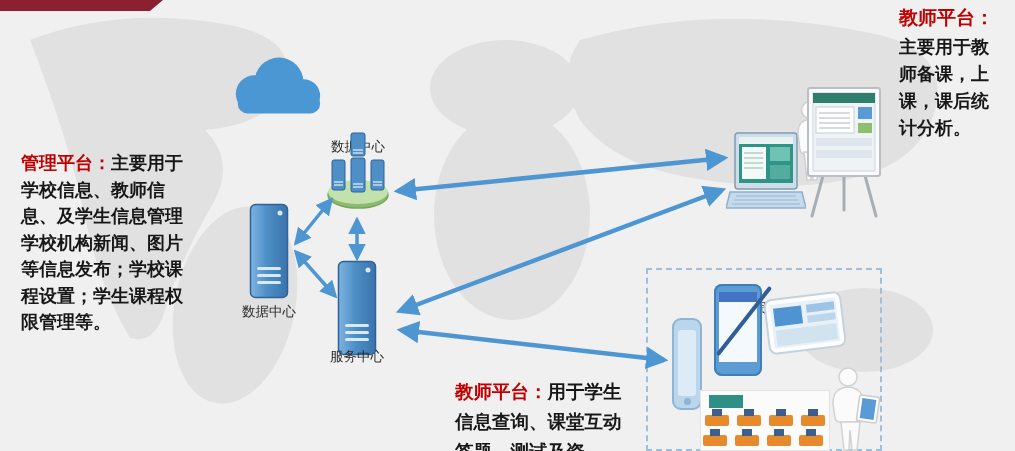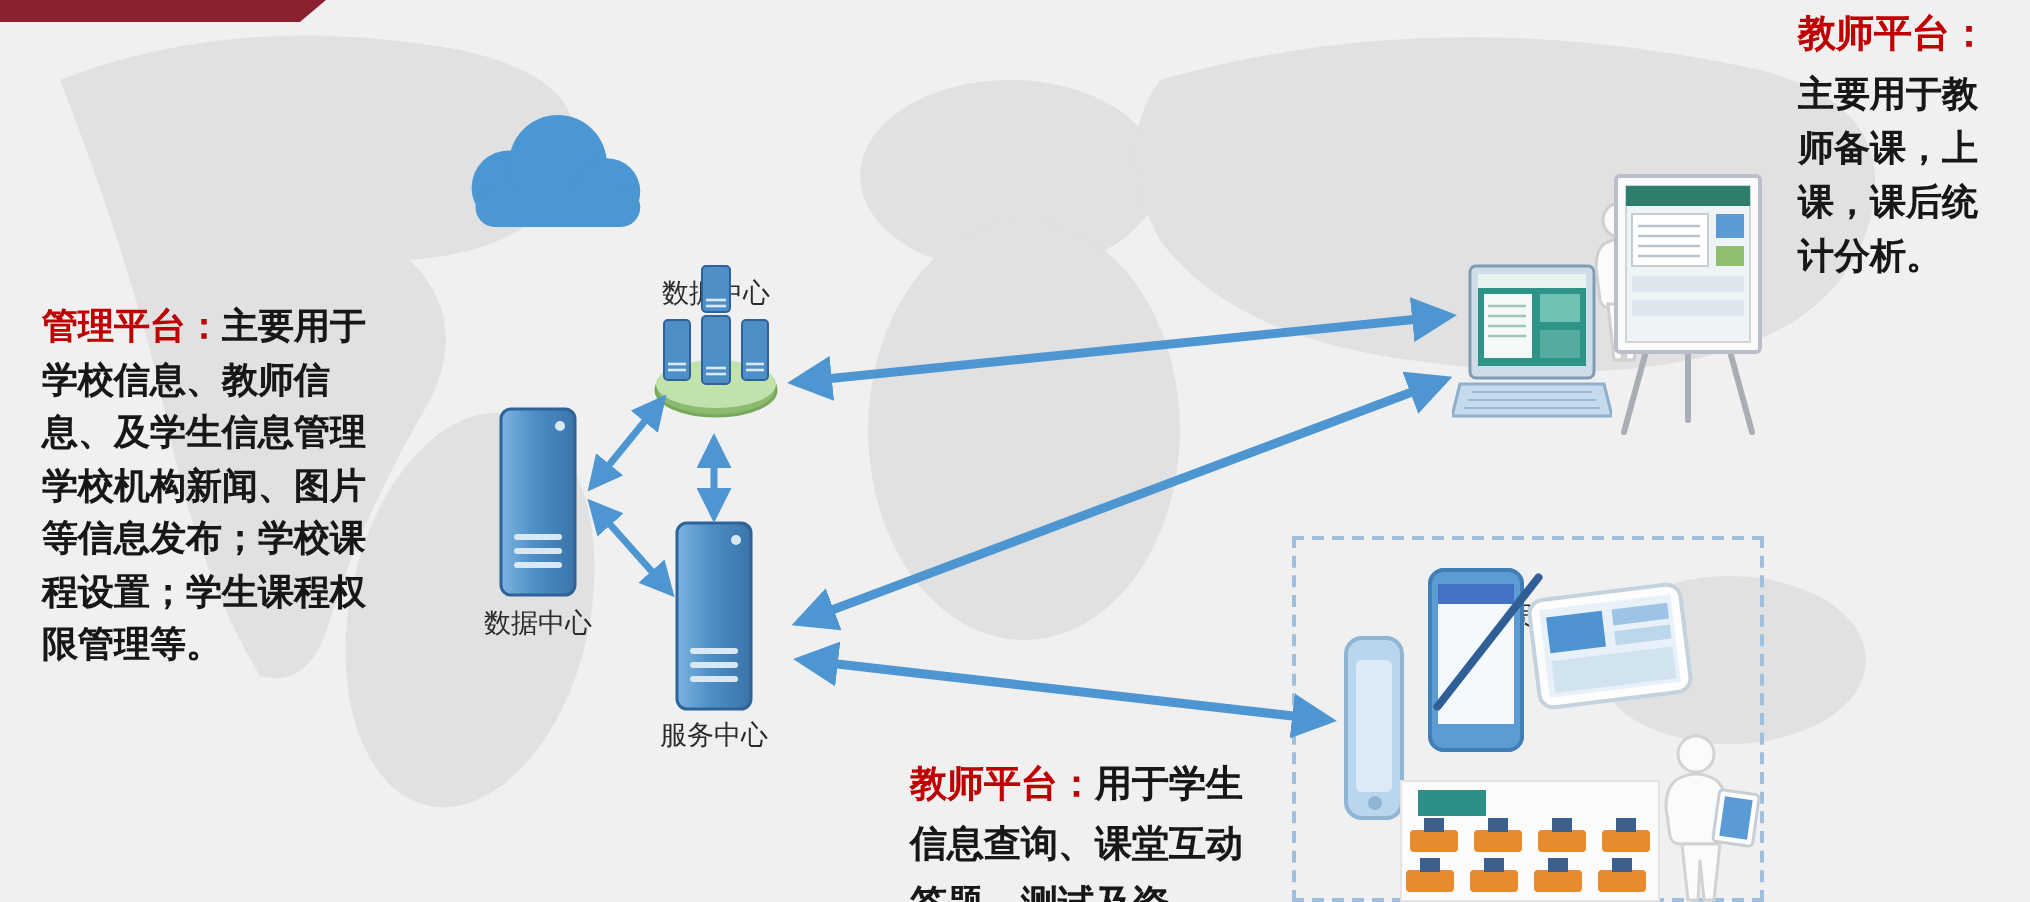--- a/index.html
+++ b/index.html
@@ -16,21 +16,21 @@
   #student-zone { left:646px; top:268px; width:236px; height:183px; }
 
   .zone-title { position:absolute; font-size:13.5px; color:#2b2b2b; letter-spacing:1px; white-space:nowrap; }
   #cloud-title   { left:150px; top:10px; }
   #teacher-title { left:88px;  top:38px; }
   #student-title { left:92px;  top:30px; }
 
   .node-label { position:absolute; font-size:13.5px; color:#2b2b2b; z-index:2; white-space:nowrap; }
   #lbl-data    { left:331px; top:112px;margin-top:26px; }
   #lbl-control { left:242px; top:303px; }
-  #lbl-service { left:330px; top:359px; }
+  #lbl-service { left:330px; top:348px; }
 
   .icon { position:absolute; z-index:2; }
   #cloud-icon    { left:225px; top:52px;  width:102px; height:68px; }
   #dc-icon       { left:326px; top:132px; width:64px;  height:78px; }
   #control-tower { left:249px; top:203px; width:40px;  height:96px; }
   #service-tower { left:337px; top:260px; width:40px;  height:96px; }
   #laptop-icon   { left:726px; top:132px; width:80px;  height:78px; }
   #person-icon   { left:792px; top:100px; width:36px;  height:84px; }
   #board-icon    { left:806px; top:86px;  width:76px;  height:134px; }
   #person2-icon  { left:824px; top:366px; width:58px;  height:86px; }

